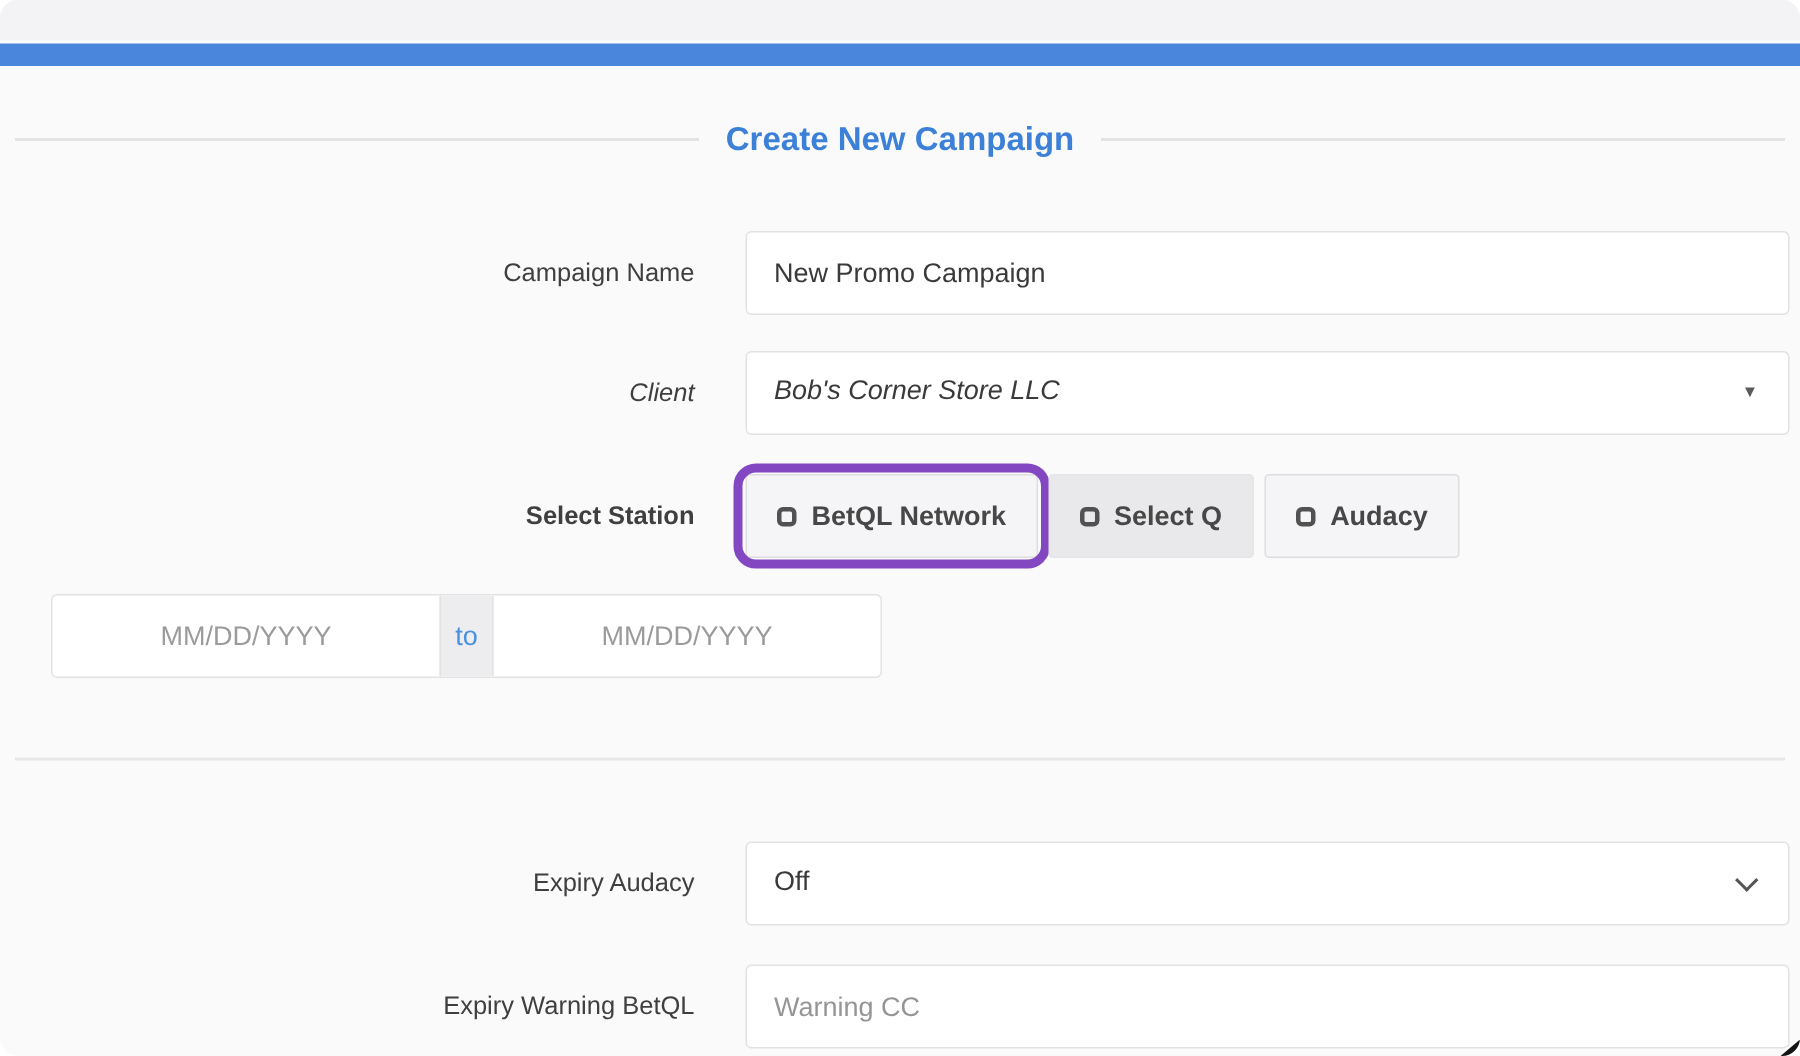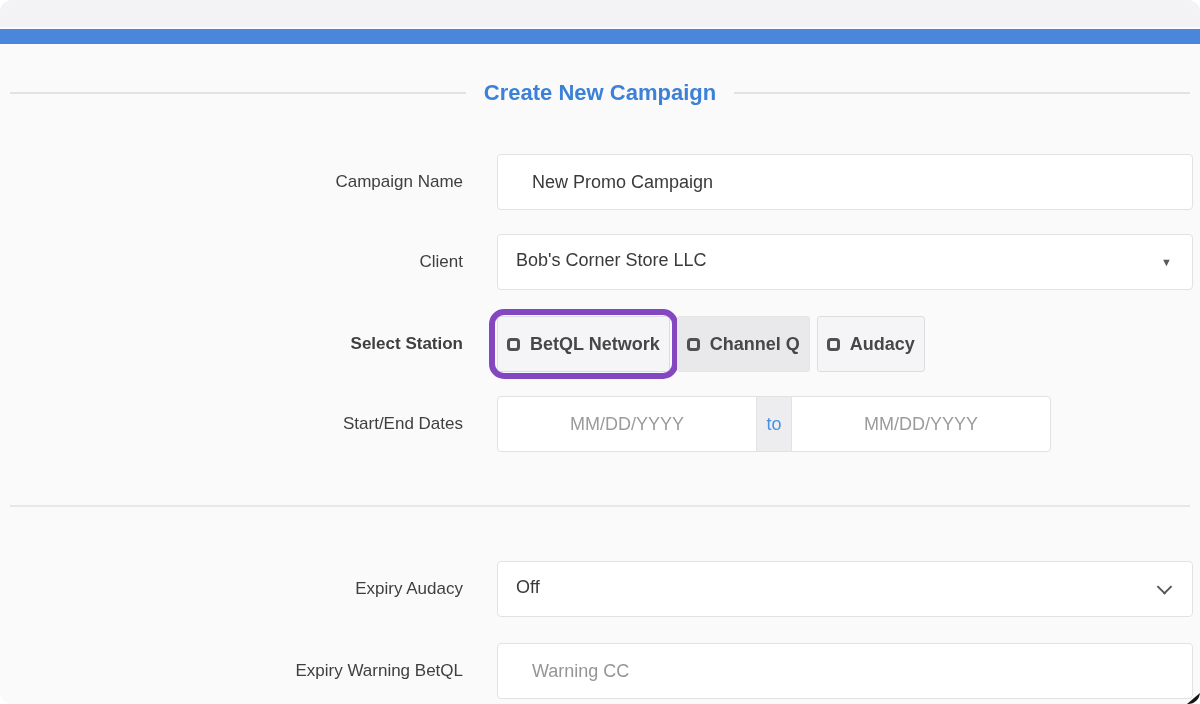--- a/index.html
+++ b/index.html
@@ -51,33 +51,33 @@
     text-align: right;
     font-size: 17px;
     color: #3f3f3f;
   }
   .row-field {
     flex: 1;
     margin-left: 34px;
     position: relative;
   }
   .row-campaign-name { margin-top: 48px; }
-  .row-client        { margin-top: 24px; }
+  .row-client        { margin-top: 24px; font-style: italic; }
   .row-stations      { margin-top: 26px; font-weight: bold; }
   .row-dates         { margin-top: 24px; }
   .row-expiry        { margin-top: 54px; }
   .row-expiry-emails { margin-top: 26px; }
 
   .text-input {
     width: 100%;
     height: 56px;
     border: 1px solid #e2e2e2;
     border-radius: 4px;
     background: #ffffff;
-    padding: 0 34px;
+    padding: 0 18px;
     font-size: 18px;
     color: #3a3a3a;
     font-family: inherit;
     outline: none;
   }
   .text-input::placeholder { color: #959595; opacity: 1; }
 
   .select-box {
     display: flex;
     align-items: center;
@@ -111,21 +111,21 @@
   .station-group {
     display: flex;
     align-items: center;
     gap: 7px;
   }
   .station-wrap { position: relative; }
   .station-btn {
     display: flex;
     align-items: center;
     height: 56px;
-    padding: 0 9px;
+    padding: 0 20px;
     font-size: 18px;
     color: #474747;
     border-radius: 3px;
     cursor: pointer;
     white-space: nowrap;
   }
   .station-btn.light {
     background: #f5f4f6;
     border: 1px solid #dddde0;
   }
@@ -236,35 +236,34 @@
           <div class="station-wrap">
             <div class="station-btn light">
               <span class="checkbox-icon"></span>
               <span>BetQL Network</span>
             </div>
             <div class="highlight-ring"></div>
           </div>
           <div class="station-wrap">
             <div class="station-btn gray">
               <span class="checkbox-icon"></span>
-              <span>Channel Q</span>
+              <span>Select Q</span>
             </div>
           </div>
           <div class="station-wrap">
             <div class="station-btn light">
               <span class="checkbox-icon"></span>
               <span>Audacy</span>
             </div>
           </div>
         </div>
       </div>
     </div>
 
     <div class="row row-dates">
-      <div class="row-label">Start/End Dates</div>
       <div class="row-field">
         <div class="date-group">
           <input class="date-input" type="text" placeholder="MM/DD/YYYY" style="">
           <div class="date-sep">to</div>
           <input class="date-input" type="text" placeholder="MM/DD/YYYY" style="">
         </div>
       </div>
     </div>
 
     <div class="section-divider"></div>

